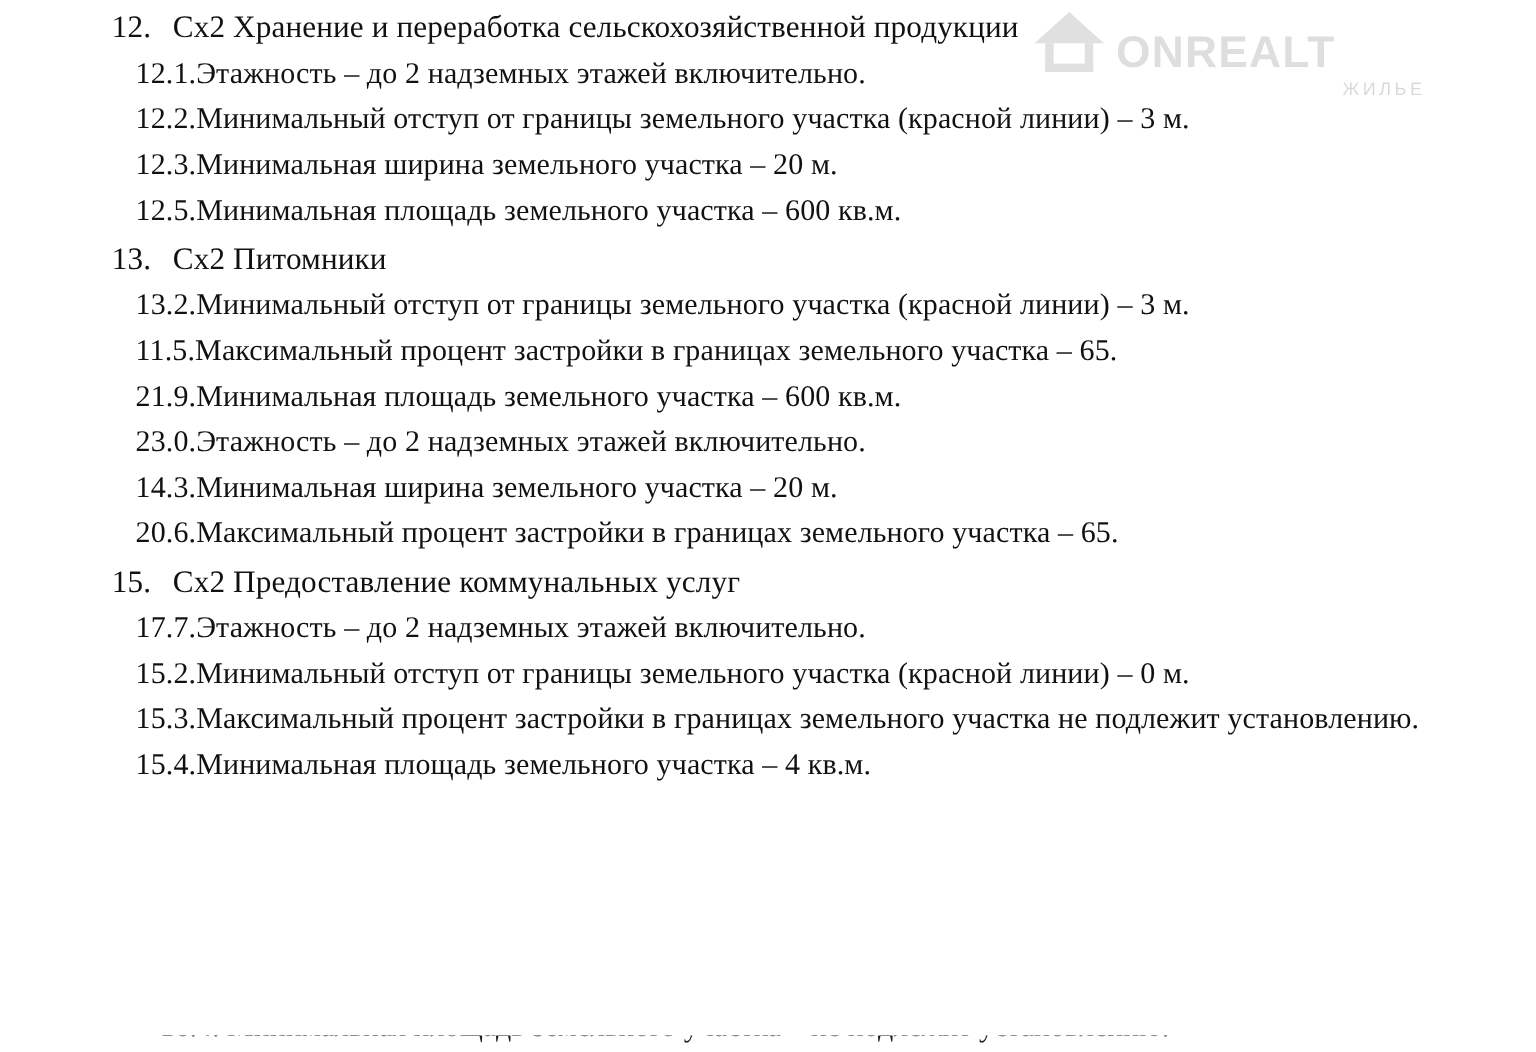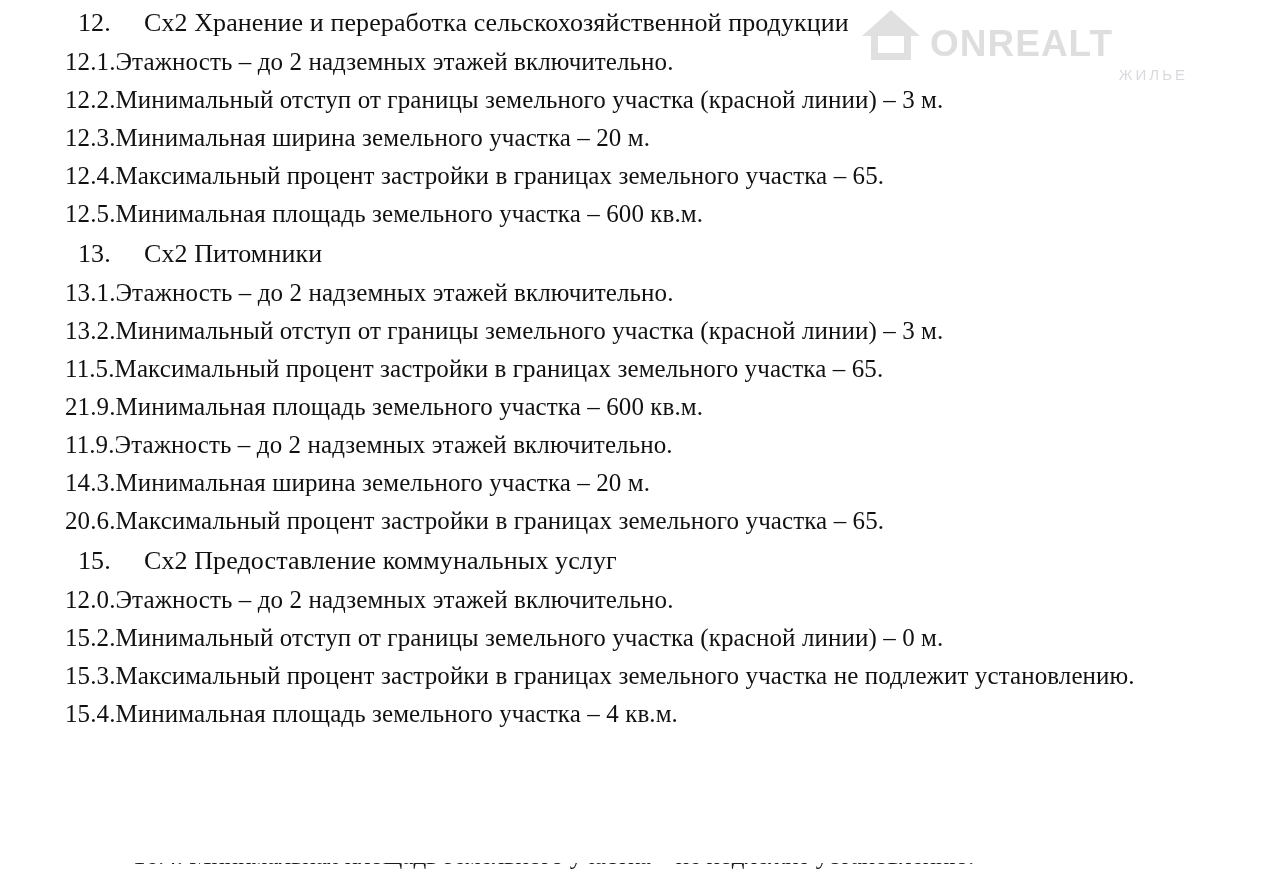--- a/index.html
+++ b/index.html
@@ -44,27 +44,27 @@
   }
   .lvl1 {
     font-size: 26px;
     line-height: 41px;
     padding-left: 78px;
     letter-spacing: 0.1px;
   }
   .lvl1 .num {
     display: inline-block;
     width: 48px;
-    text-align: left;
+    text-align: right;
     margin-right: 18px;
   }
   .lvl2 {
     font-size: 25px;
     line-height: 38px;
-    padding-left: 65px;
+    padding-left: 113px;
     letter-spacing: 0.1px;
   }
   .lvl2 .num {
     display: inline-block;
     text-align: left;
   }
   .lvl2 .txt {
     display: inline-block;
   }
   
@@ -160,39 +160,37 @@
     <div class="clipped-line">
       
     </div>
 
     <div class="item lvl1">
       <span class="num">12.</span><span class="txt">Сх2 Хранение и переработка сельскохозяйственной продукции</span>
     </div>
     <div class="item lvl2"><span class="num">12.1.</span><span class="txt">Этажность – до 2 надземных этажей включительно.</span></div>
     <div class="item lvl2"><span class="num">12.2.</span><span class="txt">Минимальный отступ от границы земельного участка (красной линии) – 3 м.</span></div>
     <div class="item lvl2"><span class="num">12.3.</span><span class="txt">Минимальная ширина земельного участка – 20 м.</span></div>
-    <div class="item lvl2"><span class="num">12.4.</span><span class="txt">Максимальный процент застройки в границах земельного участка – 65.</span></div>
     <div class="item lvl2"><span class="num">12.5.</span><span class="txt">Минимальная площадь земельного участка – 600 кв.м.</span></div>
 
     <div class="item lvl1">
       <span class="num">13.</span><span class="txt">Сх2 Питомники</span>
     </div>
-    <div class="item lvl2"><span class="num">13.1.</span><span class="txt">Этажность – до 2 надземных этажей включительно.</span></div>
     <div class="item lvl2"><span class="num">13.2.</span><span class="txt">Минимальный отступ от границы земельного участка (красной линии) – 3 м.</span></div>
     <div class="item lvl2"><span class="num">11.5.</span><span class="txt">Максимальный процент застройки в границах земельного участка – 65.</span></div>
     <div class="item lvl2"><span class="num">21.9.</span><span class="txt">Минимальная площадь земельного участка – 600 кв.м.</span></div>
 
-    <div class="item lvl2"><span class="num">11.9.</span><span class="txt">Этажность – до 2 надземных этажей включительно.</span></div>
+    <div class="item lvl2"><span class="num">23.0.</span><span class="txt">Этажность – до 2 надземных этажей включительно.</span></div>
     <div class="item lvl2"><span class="num">14.3.</span><span class="txt">Минимальная ширина земельного участка – 20 м.</span></div>
     <div class="item lvl2"><span class="num">20.6.</span><span class="txt">Максимальный процент застройки в границах земельного участка – 65.</span></div>
 
     <div class="item lvl1">
       <span class="num">15.</span><span class="txt">Сх2 Предоставление коммунальных услуг</span>
     </div>
-    <div class="item lvl2"><span class="num">12.0.</span><span class="txt">Этажность – до 2 надземных этажей включительно.</span></div>
+    <div class="item lvl2"><span class="num">17.7.</span><span class="txt">Этажность – до 2 надземных этажей включительно.</span></div>
     <div class="item lvl2"><span class="num">15.2.</span><span class="txt">Минимальный отступ от границы земельного участка (красной линии) – 0 м.</span></div>
     <div class="item lvl2"><span class="num">15.3.</span><span class="txt">Максимальный процент застройки в границах земельного участка не подлежит установлению.</span></div>
     <div class="item lvl2"><span class="num">15.4.</span><span class="txt">Минимальная площадь земельного участка – 4 кв.м.</span></div>
 
   </div>
 
   <div class="bottom-clip">
     <div class="inner">16.4. Минимальная площадь земельного участка – не подлежит установлению.</div>
   </div>
 

